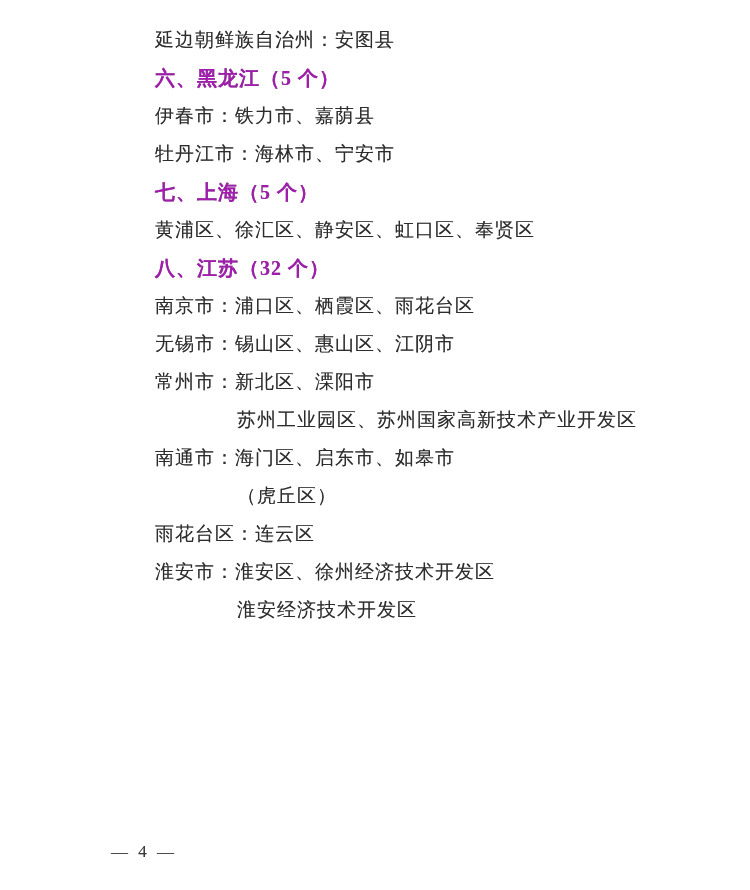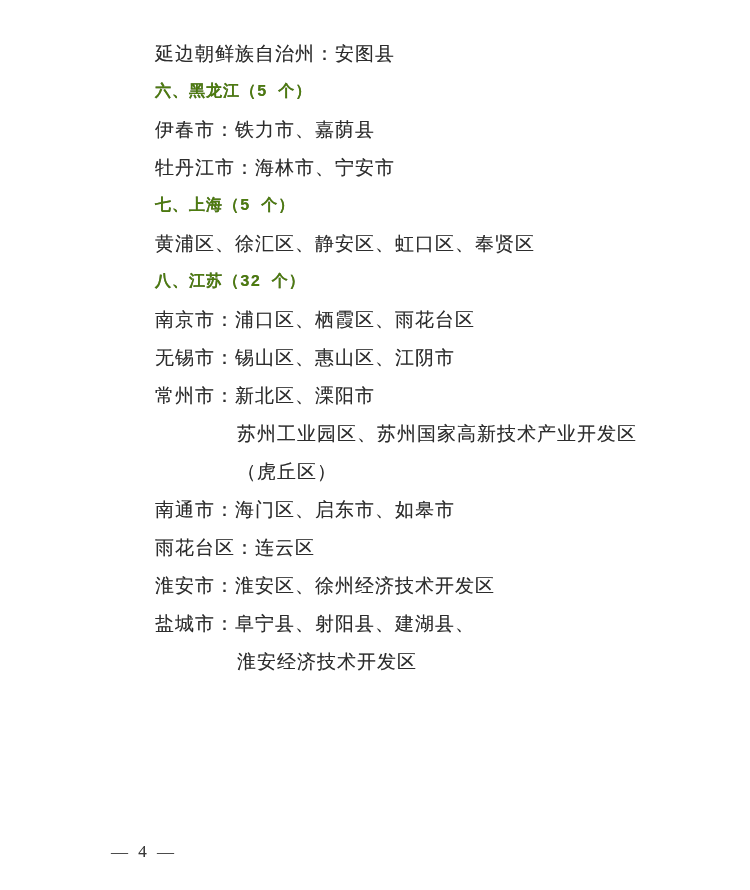--- a/index.html
+++ b/index.html
@@ -11,38 +11,37 @@
     position: relative;
     width: 750px;
     height: 890px;
     background: #ffffff;
     overflow: hidden;
     font-family: "Liberation Serif", "DejaVu Serif", serif;
   }
   .doc {
     position: absolute;
     left: 155px;
-    top: 35px;
+    top: 21px;
     width: 560px;
   }
   .line {
     height: 38px;
     line-height: 38px;
     font-size: 19px;
     letter-spacing: 1px;
     color: #2d2d2d;
     white-space: nowrap;
     text-shadow: 0 0 0.5px rgba(45,45,45,0.45);
   }
   .line.heading {
     font-weight: bold;
-    font-size: 16px;
-    color: #4d7c0f;
+    font-size: 20px;
+    color: #a21caf;
     text-shadow: 0 0 0.5px rgba(20,20,20,0.55);
-    font-family: Liberation Mono, monospace;
   }
   .line.indent {
     padding-left: 82px;
   }
   .footer {
     position: absolute;
     left: 111px;
     top: 842px;
     font-size: 17px;
     letter-spacing: 3px;
@@ -59,21 +58,20 @@
       <div class="line heading">六、黑龙江（5 个）</div>
       <div class="line">伊春市：铁力市、嘉荫县</div>
       <div class="line">牡丹江市：海林市、宁安市</div>
       <div class="line heading">七、上海（5 个）</div>
       <div class="line">黄浦区、徐汇区、静安区、虹口区、奉贤区</div>
       <div class="line heading">八、江苏（32 个）</div>
       <div class="line">南京市：浦口区、栖霞区、雨花台区</div>
       <div class="line">无锡市：锡山区、惠山区、江阴市</div>
       <div class="line">常州市：新北区、溧阳市</div>
       <div class="line indent">苏州工业园区、苏州国家高新技术产业开发区</div>
+      <div class="line">南通市：海门区、启东市、如皋市</div>
       <div class="line indent">（虎丘区）</div>
-      <div class="line">南通市：海门区、启东市、如皋市</div>
       <div class="line">雨花台区：连云区</div>
       <div class="line">淮安市：淮安区、徐州经济技术开发区</div>
-      <div class="line">盐城市：阜宁县、射阳县、建湖县、</div>
       <div class="line indent">淮安经济技术开发区</div>
     </main>
   <div class="footer">— 4 —</div>
 </div>
 
 </body></html>

